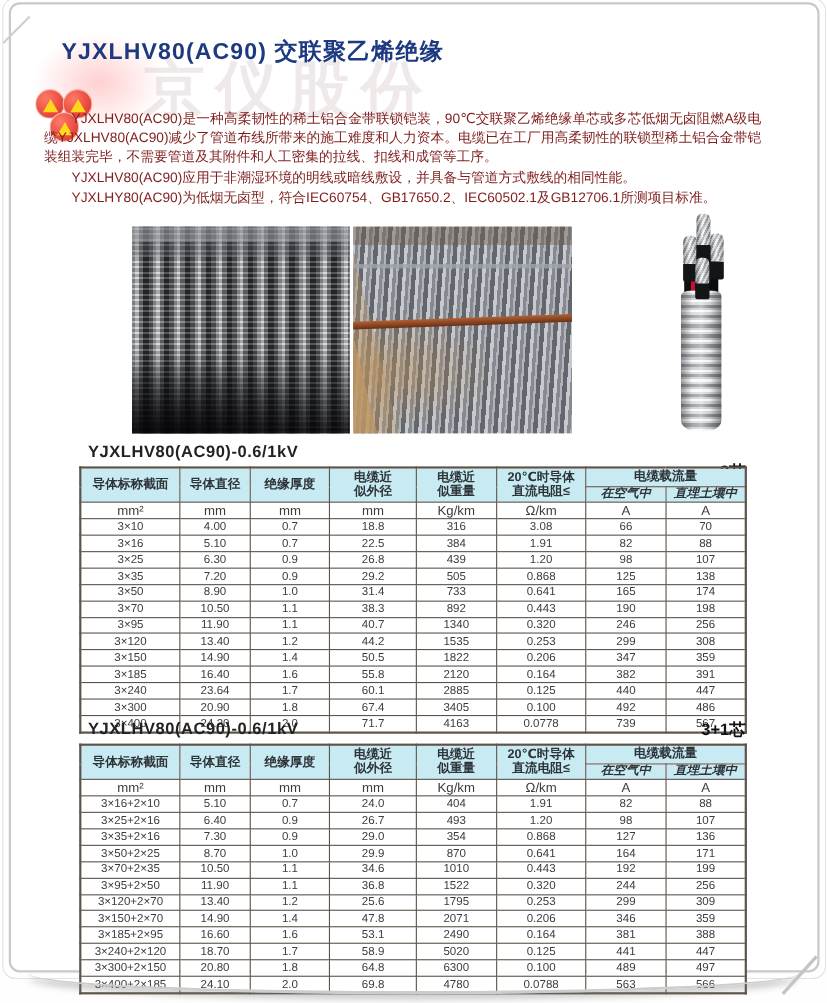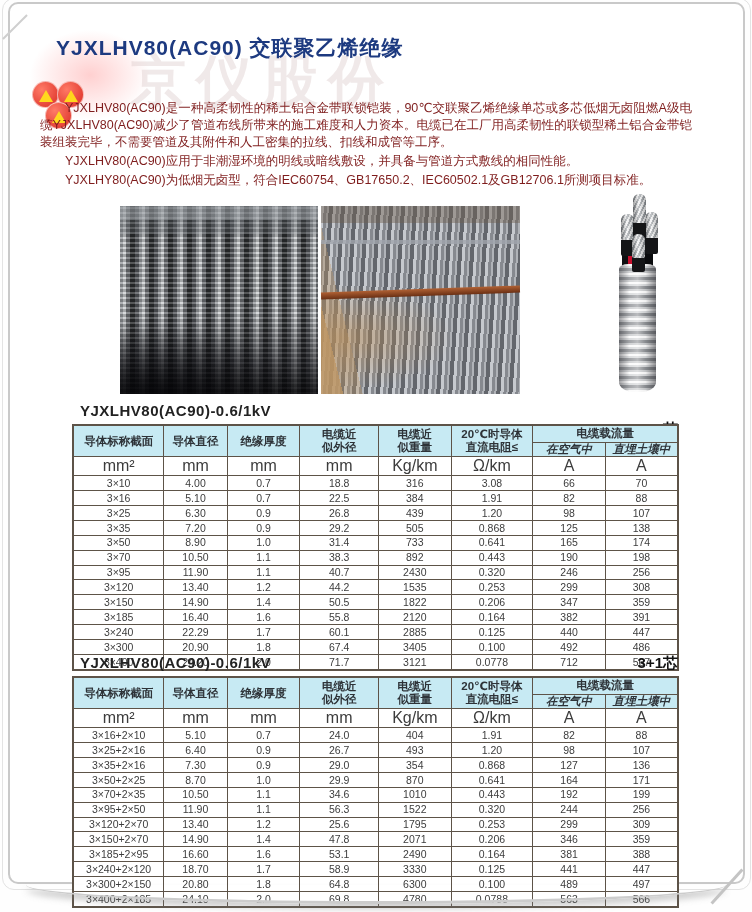--- a/index.html
+++ b/index.html
@@ -83,21 +83,21 @@
   table.spec{position:absolute;left:72px;width:607px;border-collapse:collapse;table-layout:fixed;
              font-size:10.5px;color:#3c3c3c;}
   .t1{top:424px;} .t2{top:676px;}
   table.spec th,table.spec td{border:1px solid var(--border,#5d5348);text-align:center;
              padding:0 1px;vertical-align:middle;overflow:hidden;}
   table.spec{border:2px solid var(--border,#5d5348);padding-left:47px;}
   table.spec thead th{background:var(--table_header_bg,#c7eaf3);font-size:11.5px;font-weight:bold;
              color:#2e3338;line-height:1.15;}
   .pre{white-space:pre-line;}
   tr.hrow1 th{height:16px;} tr.hrow2 th{height:13px;font-size:11px;font-style:italic;}
-  tr.units td{height:14px;background:#fff;font-size:16px;}
+  tr.units td{height:14px;background:#fff;font-size:12px;}
   table.spec tbody td{height:13.9px;background:#fff;line-height:1;}
   col.c1{width:15%;} col.c2{width:10.5%;} col.c3{width:12%;} col.c4{width:13%;}
   col.c5{width:12%;} col.c6{width:13.5%;} col.c7{width:12%;} col.c8{width:12%;}
 </style>
 </head>
 <body>
 
 <div class="canvas">
   <div class="outer-line"></div>
   <div class="page-frame"></div>
@@ -255,21 +255,21 @@
           <td>892</td>
           <td>0.443</td>
           <td>190</td>
           <td>198</td>
         </tr>
         <tr>
           <td>3×95</td>
           <td>11.90</td>
           <td>1.1</td>
           <td>40.7</td>
-          <td>2430</td>
+          <td>1340</td>
           <td>0.320</td>
           <td>246</td>
           <td>256</td>
         </tr>
         <tr>
           <td>3×120</td>
           <td>13.40</td>
           <td>1.2</td>
           <td>44.2</td>
           <td>1535</td>
@@ -292,21 +292,21 @@
           <td>16.40</td>
           <td>1.6</td>
           <td>55.8</td>
           <td>2120</td>
           <td>0.164</td>
           <td>382</td>
           <td>391</td>
         </tr>
         <tr>
           <td>3×240</td>
-          <td>22.29</td>
+          <td>23.64</td>
           <td>1.7</td>
           <td>60.1</td>
           <td>2885</td>
           <td>0.125</td>
           <td>440</td>
           <td>447</td>
         </tr>
         <tr>
           <td>3×300</td>
           <td>20.90</td>
@@ -315,23 +315,23 @@
           <td>3405</td>
           <td>0.100</td>
           <td>492</td>
           <td>486</td>
         </tr>
         <tr>
           <td>3×400</td>
           <td>24.20</td>
           <td>2.0</td>
           <td>71.7</td>
-          <td>3121</td>
+          <td>4163</td>
           <td>0.0778</td>
-          <td>712</td>
+          <td>739</td>
           <td>567</td>
         </tr>
       </tbody>
   </table>
 
   <div class="tbl-label lbl2">YJXLHV80(AC90)-0.6/1kV</div>
   <div class="tbl-core core2">3+1芯</div>
 
   <table class="spec t2">
     <colgroup>
@@ -420,21 +420,21 @@
           <td>34.6</td>
           <td>1010</td>
           <td>0.443</td>
           <td>192</td>
           <td>199</td>
         </tr>
         <tr>
           <td>3×95+2×50</td>
           <td>11.90</td>
           <td>1.1</td>
-          <td>56.3</td>
+          <td>36.8</td>
           <td>1522</td>
           <td>0.320</td>
           <td>244</td>
           <td>256</td>
         </tr>
         <tr>
           <td>3×120+2×70</td>
           <td>13.40</td>
           <td>1.2</td>
           <td>25.6</td>
@@ -461,21 +461,21 @@
           <td>2490</td>
           <td>0.164</td>
           <td>381</td>
           <td>388</td>
         </tr>
         <tr>
           <td>3×240+2×120</td>
           <td>18.70</td>
           <td>1.7</td>
           <td>58.9</td>
-          <td>3330</td>
+          <td>5020</td>
           <td>0.125</td>
           <td>441</td>
           <td>447</td>
         </tr>
         <tr>
           <td>3×300+2×150</td>
           <td>20.80</td>
           <td>1.8</td>
           <td>64.8</td>
           <td>6300</td>

